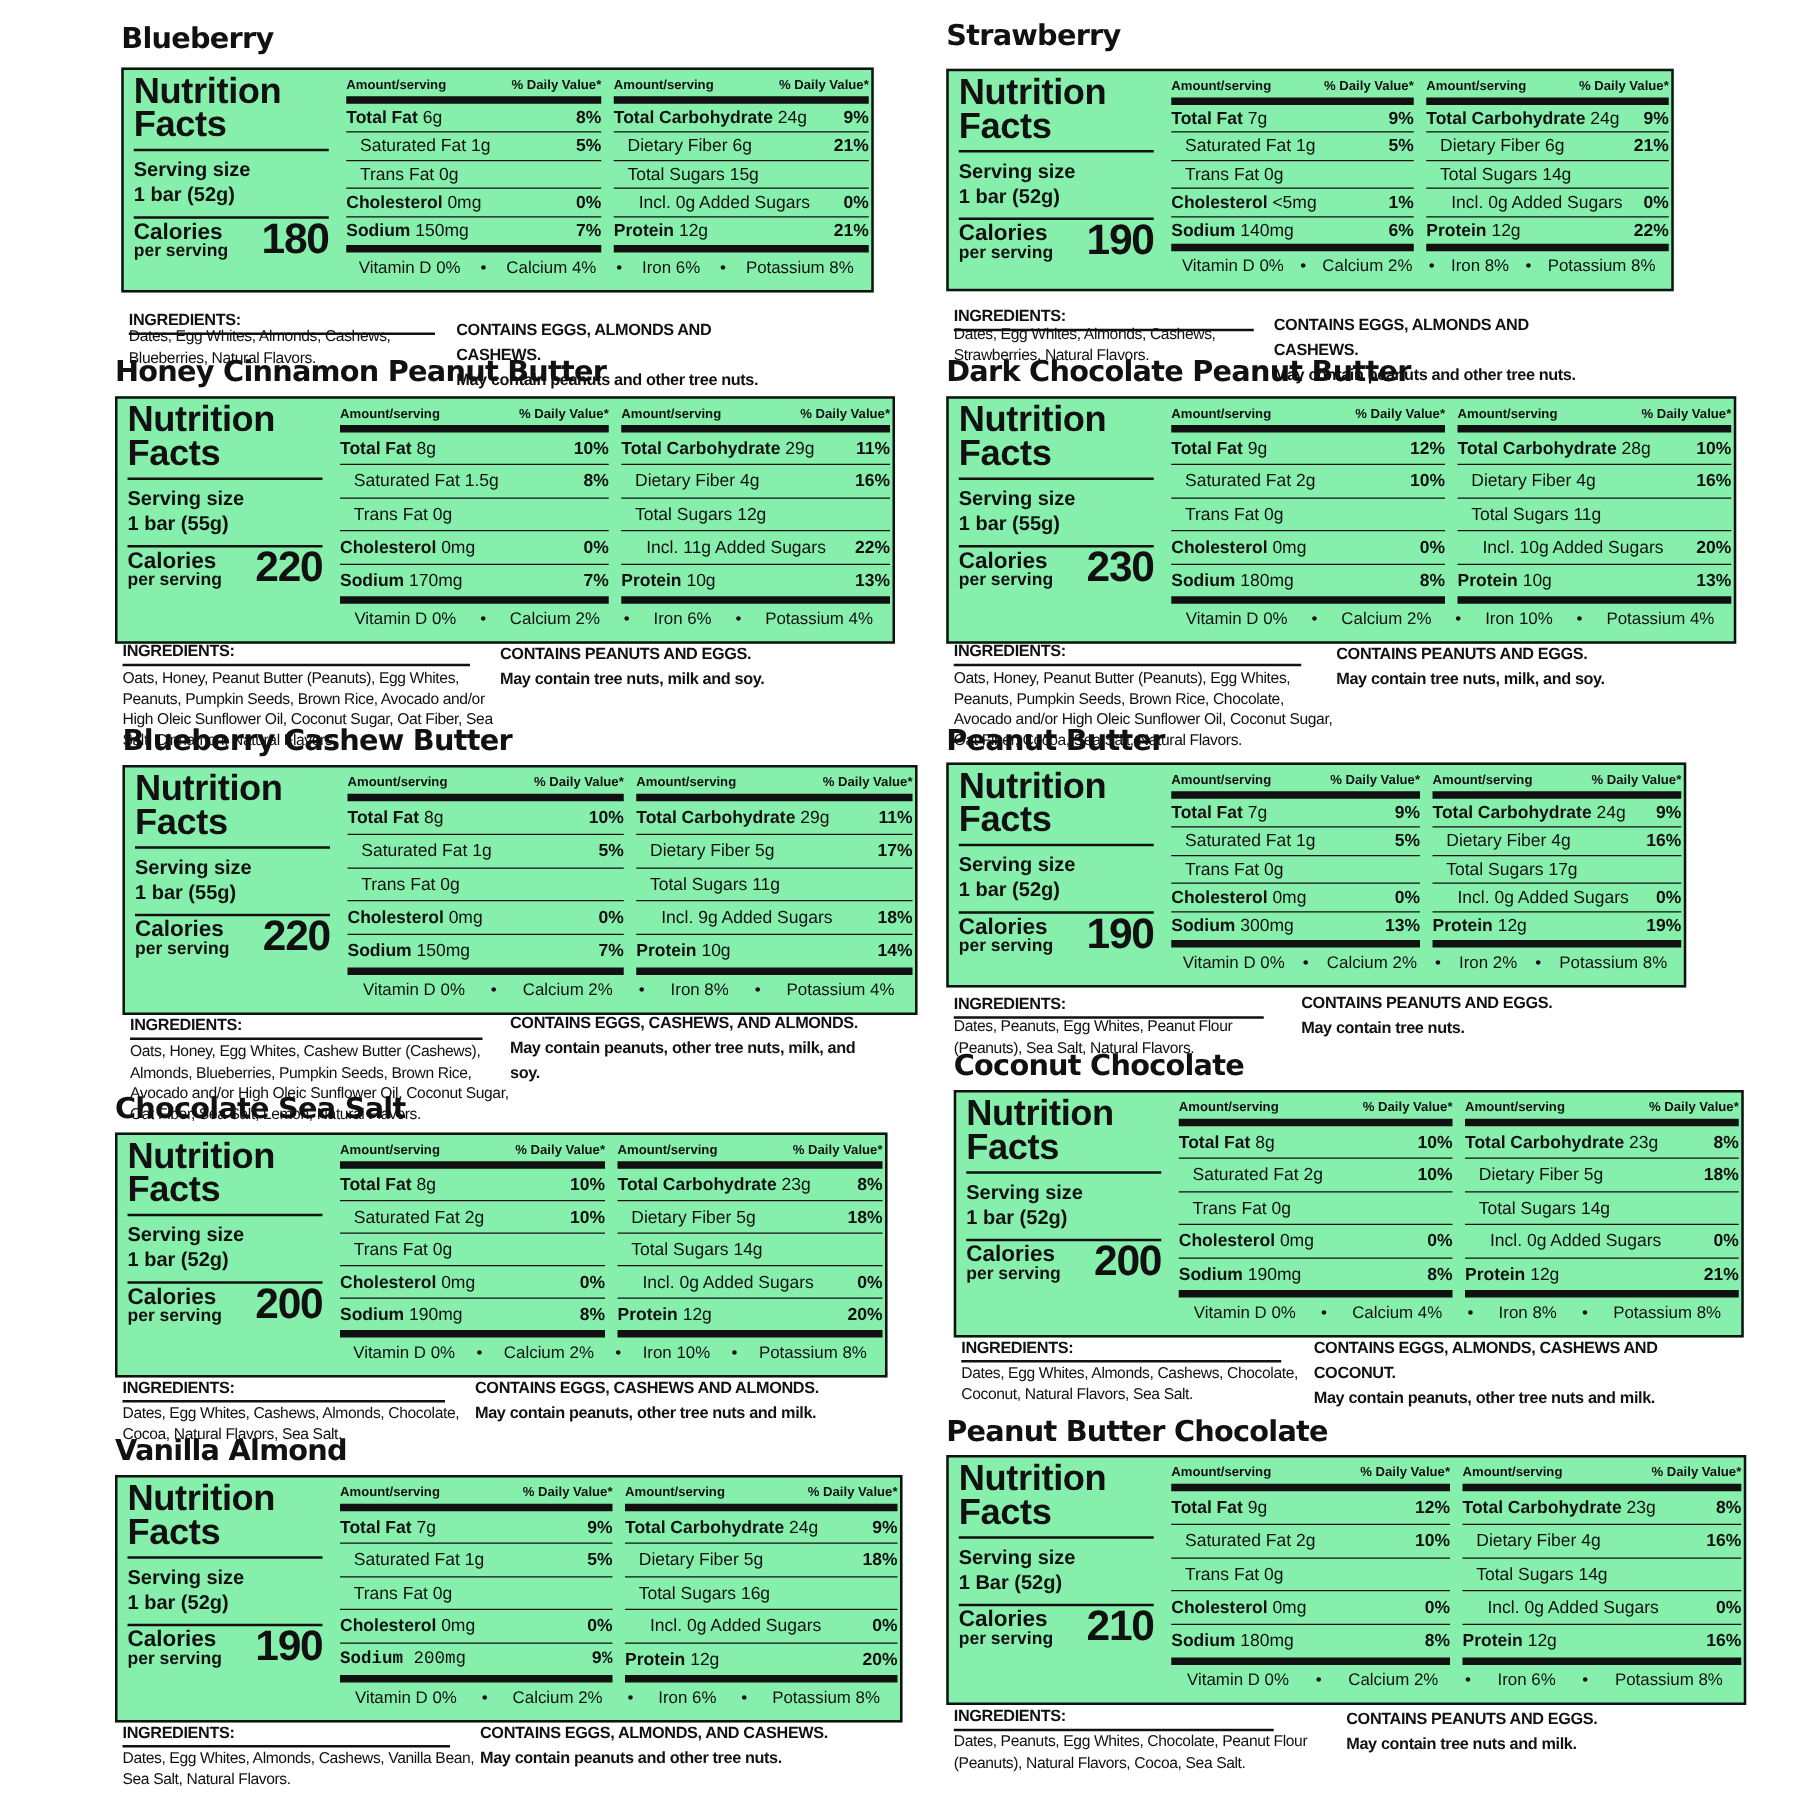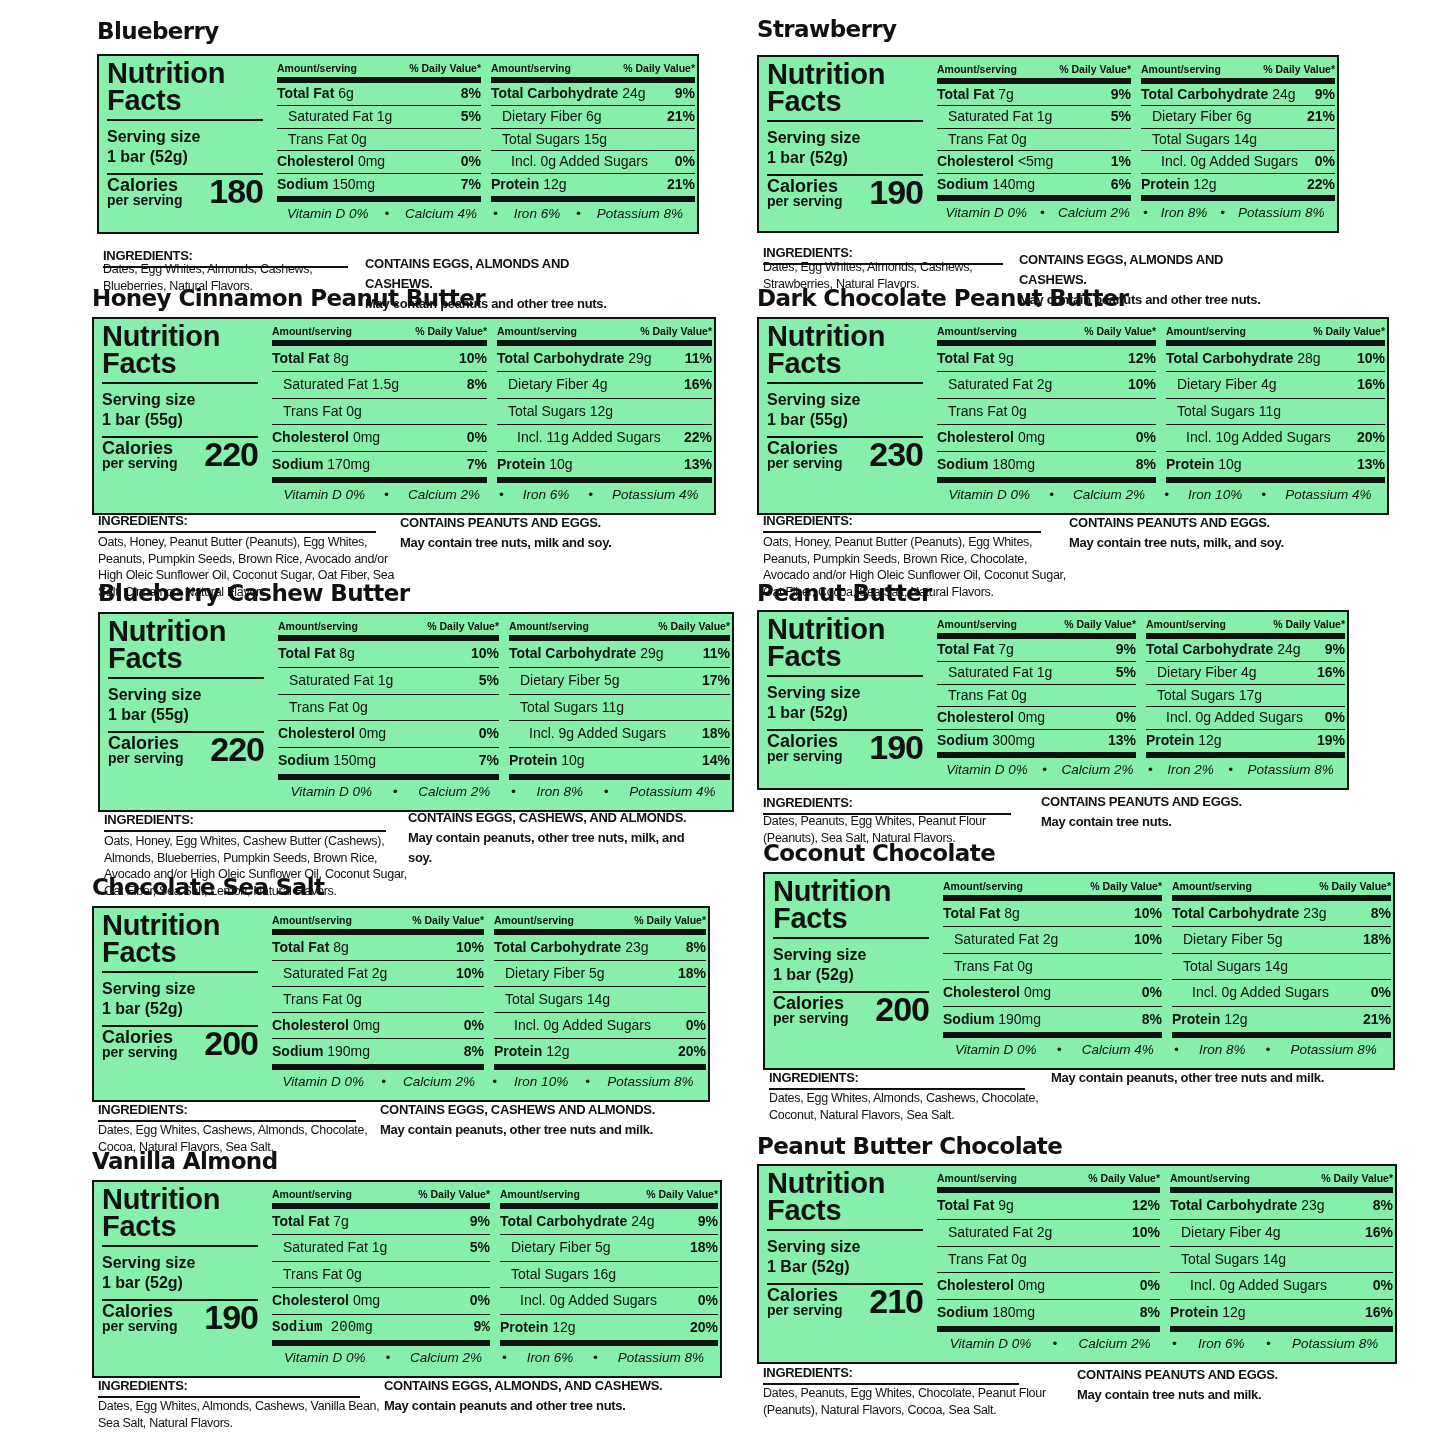--- a/index.html
+++ b/index.html
@@ -15,21 +15,21 @@
   .cal-word small { display:block; font-size:14px; line-height:14px; }
   .cal-num { position:absolute; right:0; top:-3px; font-weight:900; font-size:34px; line-height:38px; letter-spacing:-1px; }
   .col { position:absolute; top:6px; }
   .col-head { display:flex; justify-content:space-between; font-weight:bold; font-size:10.5px; line-height:12px; padding-bottom:3px; border-bottom:6px solid #111; }
   .row { display:flex; justify-content:space-between; font-size:14px; line-height:19.5px; border-bottom:1px solid #111; white-space:nowrap; }
   .row.last { border-bottom:6px solid #111; }
   .row b { font-weight:bold; }
   .row .pct { font-weight:bold; }
   .row.ind1 { padding-left:11px; }
   .row.ind2 { padding-left:20px; }
-  .vit { position:absolute; left:0; right:0; display:flex; justify-content:space-around; font-size:13.5px; white-space:nowrap;font-style:italic; }
+  .vit { position:absolute; left:0; right:0; display:flex; justify-content:space-around; font-size:13.5px; white-space:nowrap; }
   .ing-head { position:absolute; left:6px; font-weight:bold; font-size:13px; letter-spacing:-0.3px; }
   .ing-rule { position:absolute; left:6px; height:2px; background:#111; }
   .ing-text { position:absolute; left:6px; font-size:12.5px; line-height:16.5px; letter-spacing:-0.3px; }
   .contains { position:absolute; font-weight:bold; font-size:13px; letter-spacing:-0.3px; line-height:20px; }
   .contains .c1 { display:block; }
   .contains .c2 { display:block; }
 </style>
 </head>
 <body>
 
@@ -695,20 +695,21 @@
         <span>•</span>
         <span>Iron 8%</span>
         <span>•</span>
         <span>Potassium 8%</span>
       </div>
     </div>
     <div class="ing-head" style="top: 228px;">INGREDIENTS:</div>
     <div class="ing-rule" style="top: 246px; width: 256px;"></div>
     <div class="ing-text" style="top: 248px; width: 286px;">Dates, Egg Whites, Almonds, Cashews, Chocolate, Coconut, Natural Flavors, Sea Salt.</div>
     <div class="contains" style="left: 288px; top: 226px; width: 300px;">
+      <span class="c1">CONTAINS EGGS, ALMONDS, CASHEWS AND COCONUT.</span>
       <span class="c2">May contain peanuts, other tree nuts and milk.</span>
     </div>
   </section>
     <section class="panel" style="left: 92px; top: 1150px; width: 650px;">
     <div class="flavor-title">Vanilla Almond</div>
     <div class="label" style="top: 30px; width: 630px; height: 198px;">
       <div class="lbl-left">
         <div class="nf-title">Nutrition Facts</div>
         <div class="serving">
           <div>Serving size</div>

